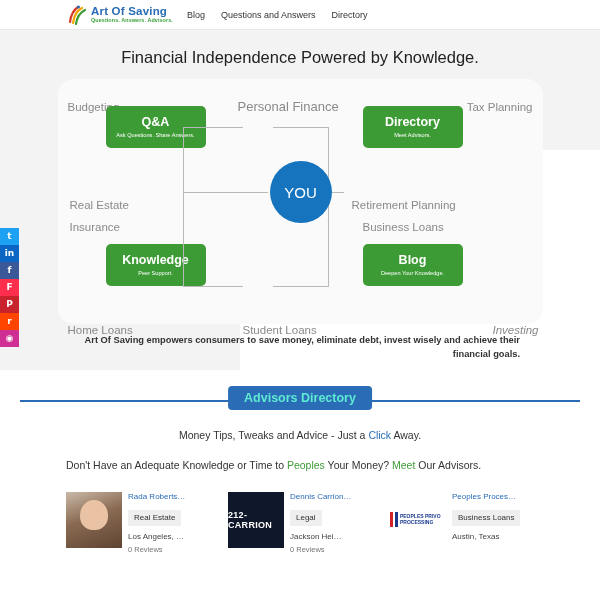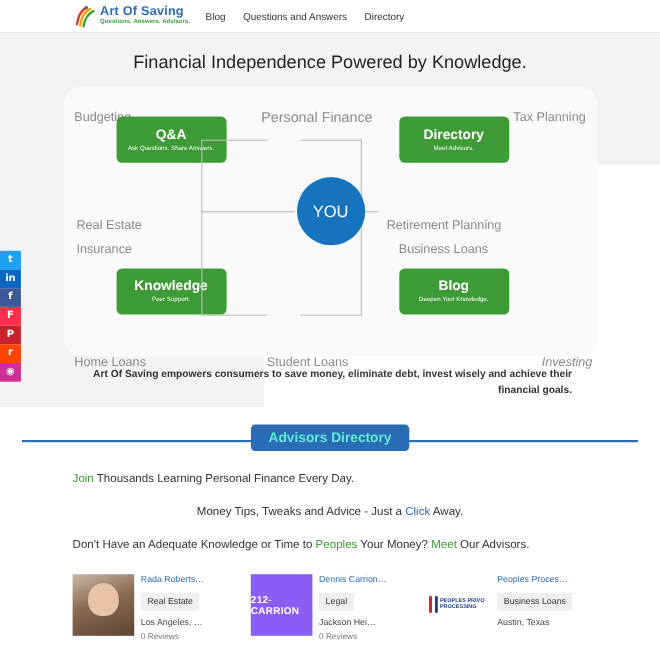--- a/index.html
+++ b/index.html
@@ -279,21 +279,21 @@
   }
   .thumb.photo::after {
     content: "";
     position: absolute;
     left: 14px; top: 8px;
     width: 28px; height: 30px;
     border-radius: 50% 50% 45% 45%;
     background: #e9c3a4;
   }
   .thumb.dark {
-    background: #8b5cf6;
+    background: #0f172a;
     display: flex; align-items: center; justify-content: center;
   }
   .thumb.dark span {
     color: #fff; font-size: 9px; font-weight: bold; letter-spacing: .3px;
   }
   .thumb.logo {
     background: #ffffff;
     display: flex; align-items: center; justify-content: center;
   }
   .ppp { display: flex; align-items: center; gap: 2px; }
@@ -416,23 +416,20 @@
 
     <div class="hero-note">Art Of Saving empowers consumers to save money, eliminate debt, invest wisely and achieve their financial goals.</div>
   </div>
 
   <div class="band">
     <div class="line"></div>
     <div class="chip">Advisors Directory</div>
   </div>
 
   <div class="copy">
-    <p>
-      <span class="lnk">Join</span><span> Thousands Learning Personal Finance Every Day.</span>
-    </p>
     <p class="center">
       <span>Money Tips, Tweaks and Advice - Just a </span><span class="lnkb">Click</span><span> Away.</span>
     </p>
     <p>
       <span>Don't Have an Adequate Knowledge or Time to </span><span class="lnk">Peoples</span><span> Your Money? </span><span class="lnk">Meet</span><span> Our Advisors.</span>
     </p>
   </div>
 
   <div class="cards">
 

